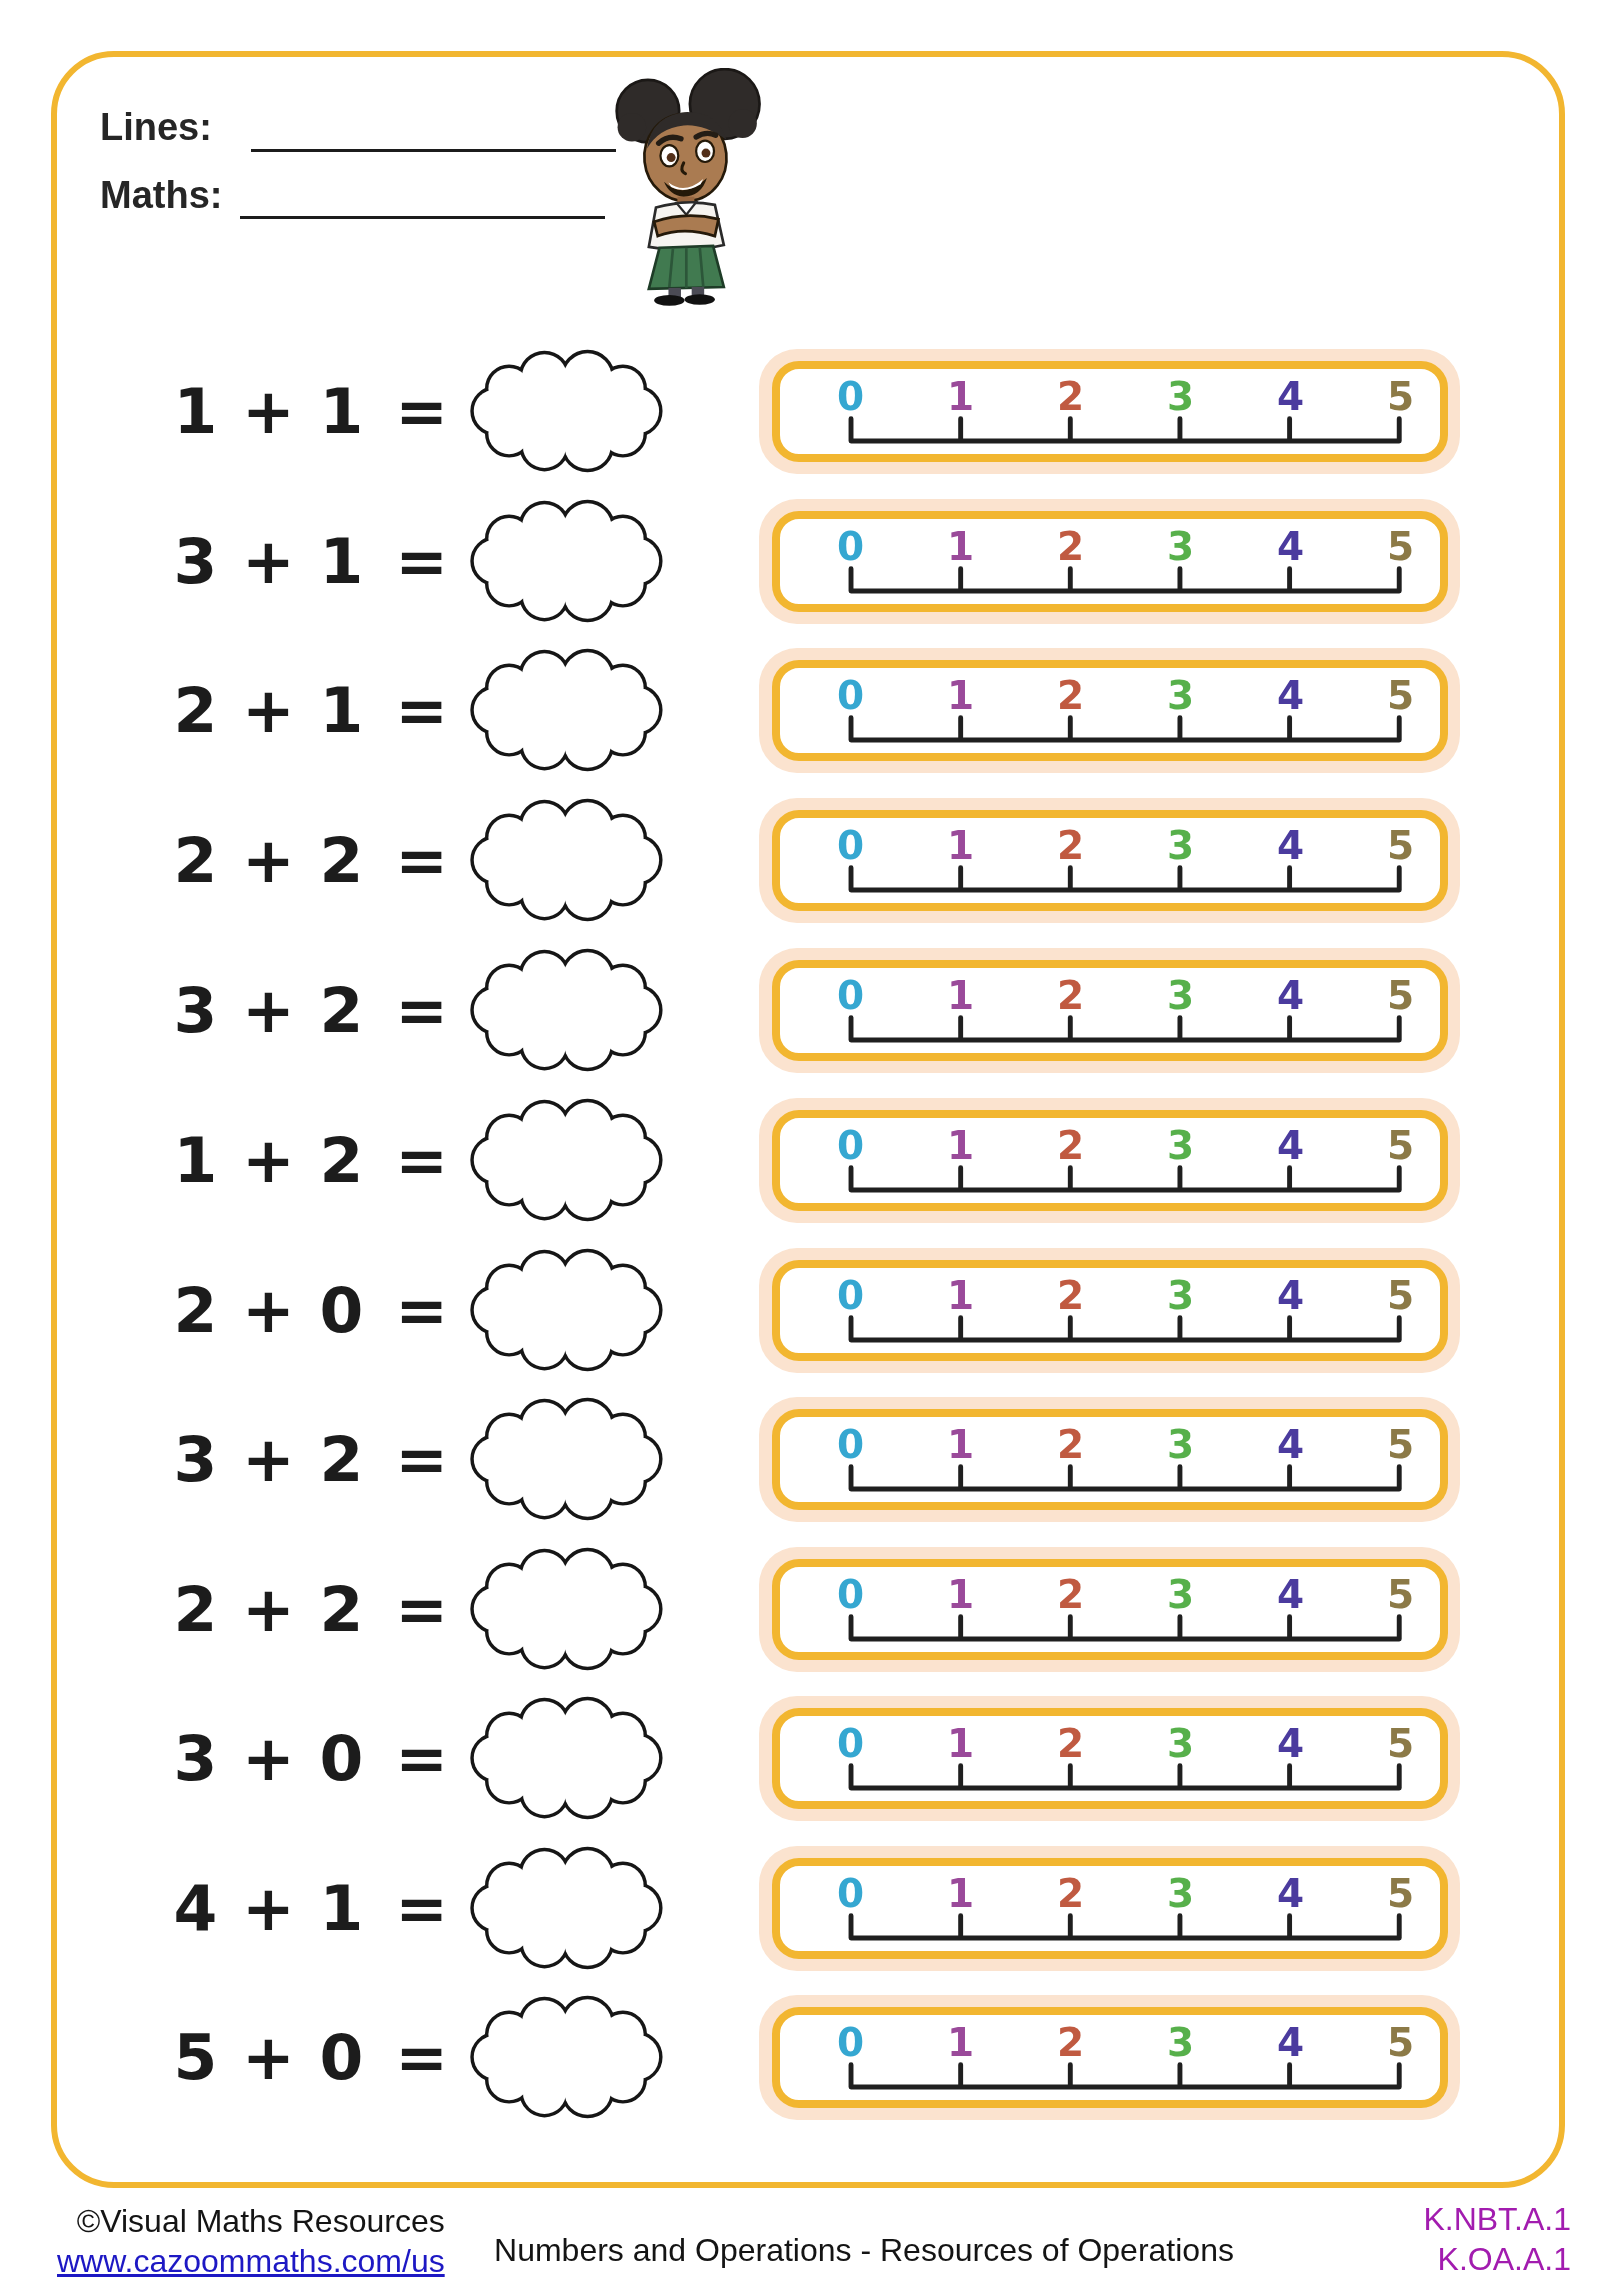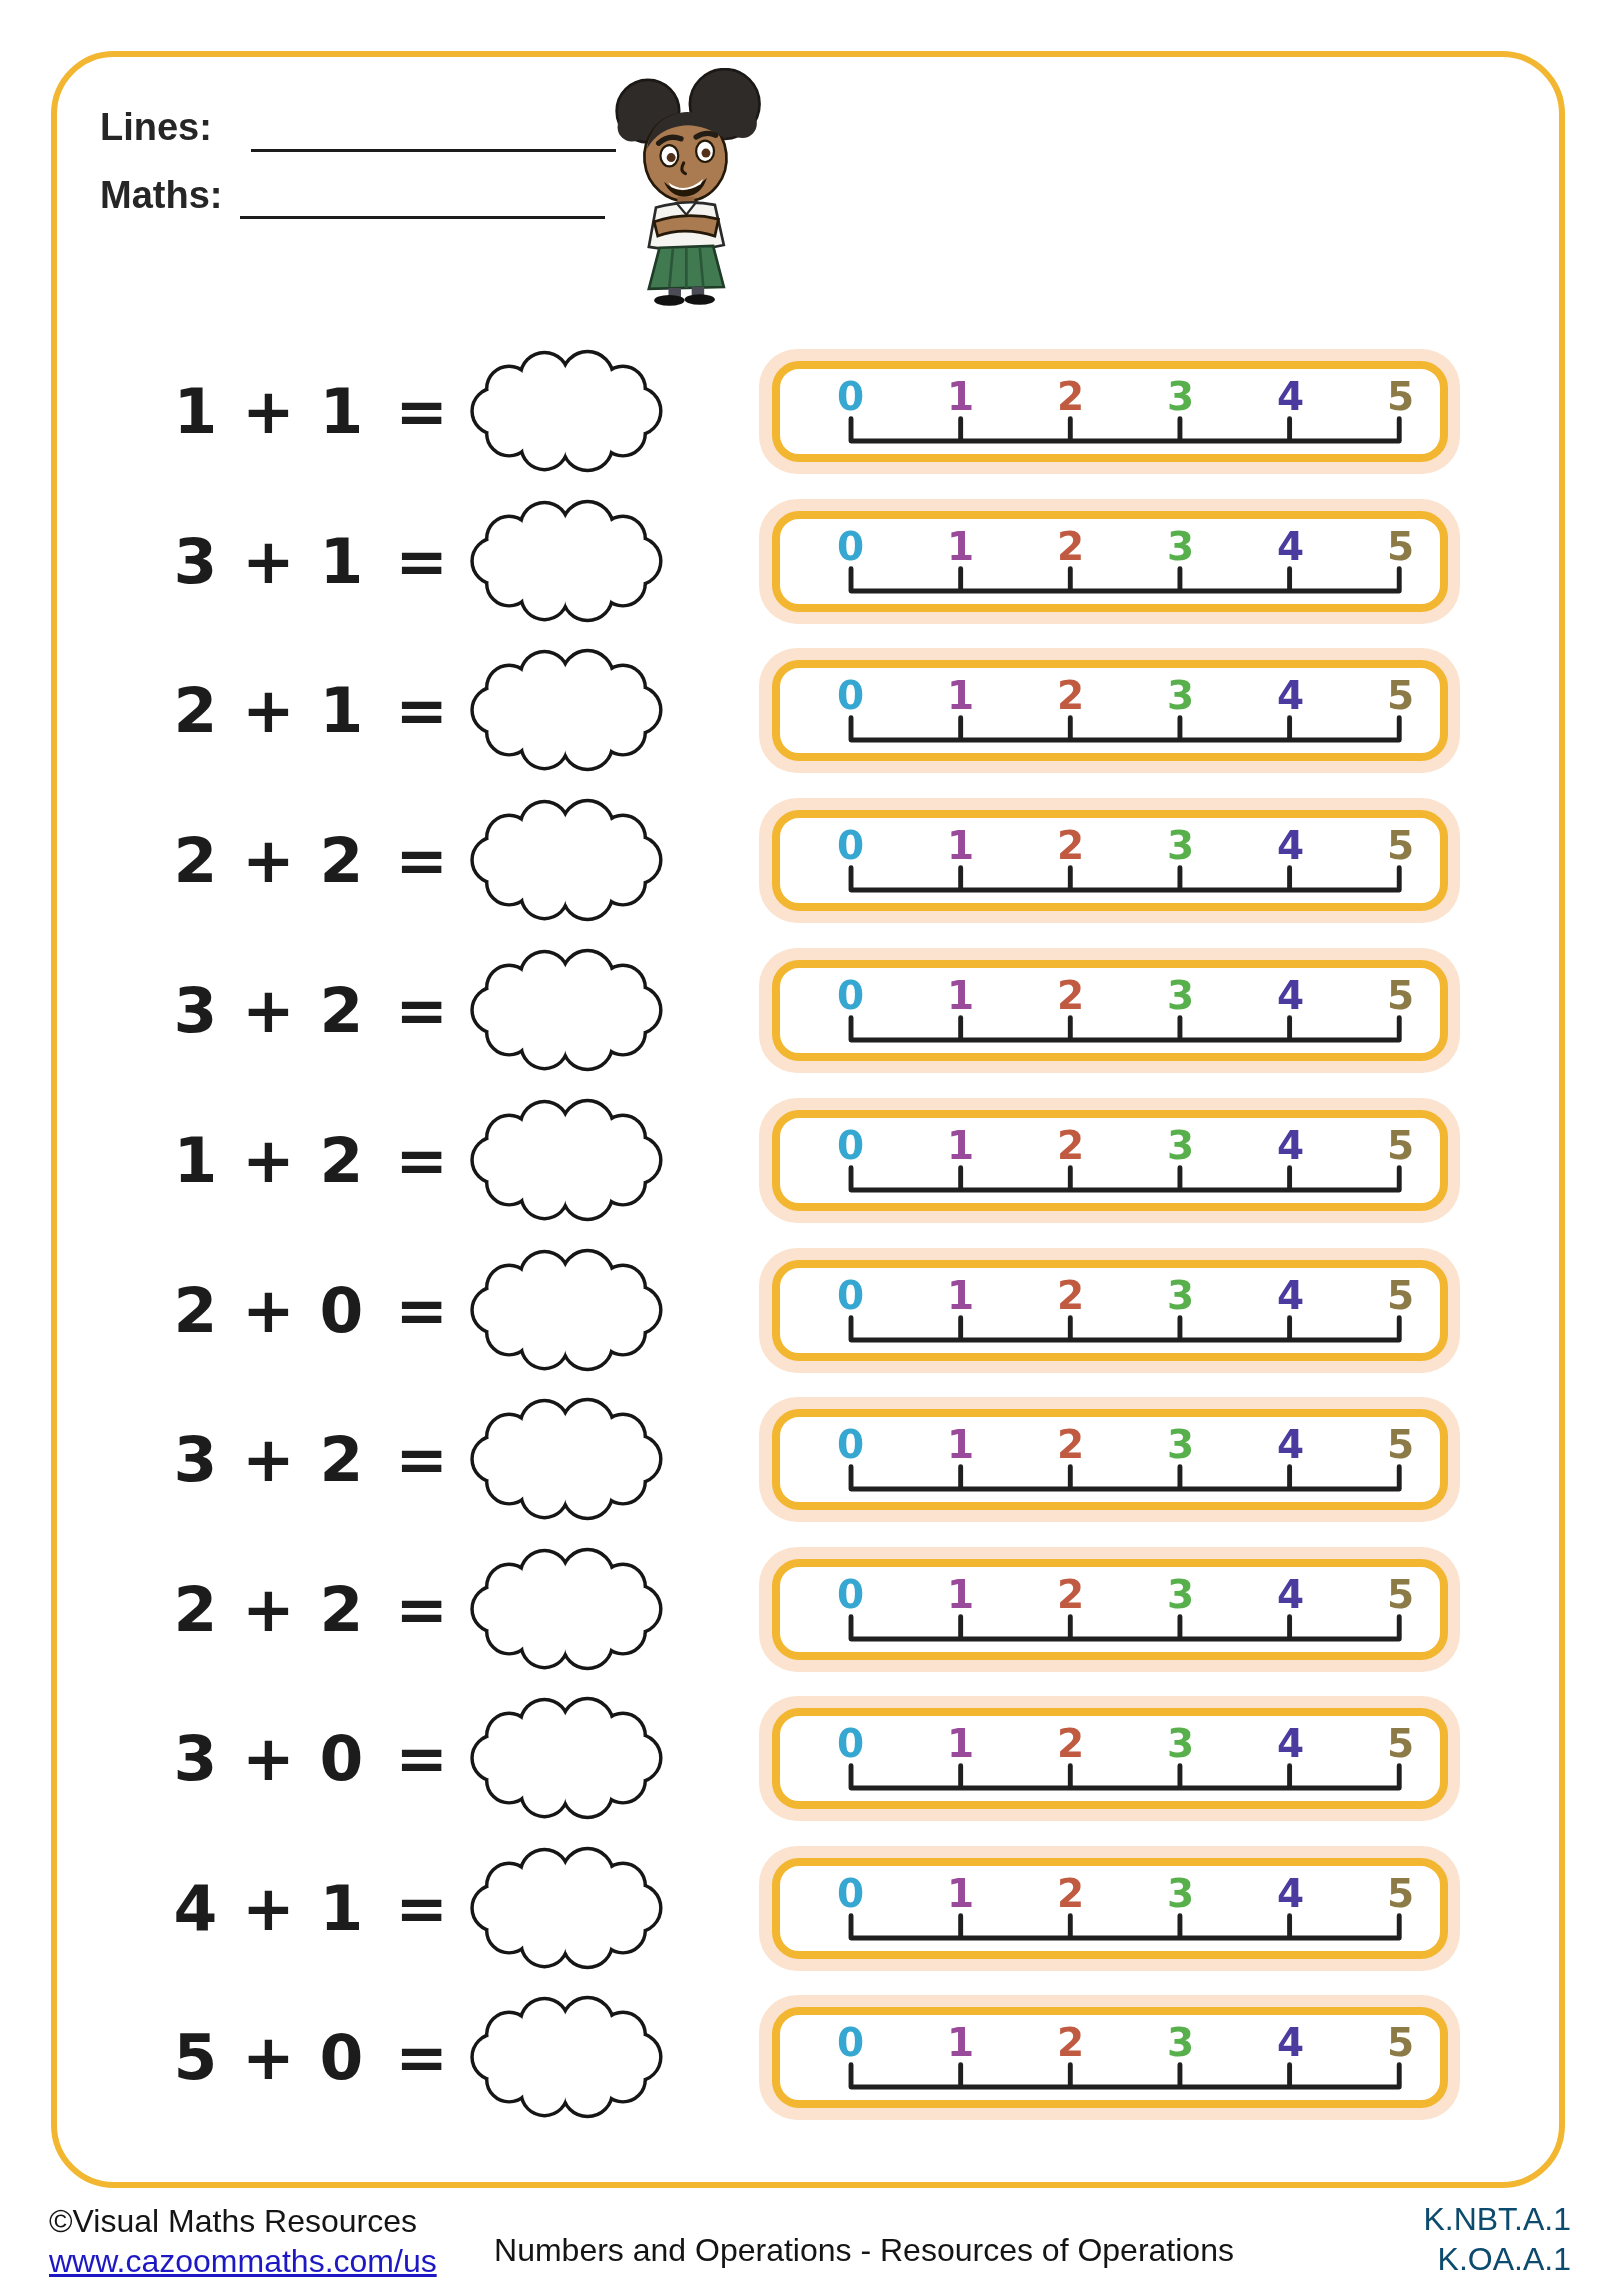--- a/index.html
+++ b/index.html
@@ -81,31 +81,31 @@
     border-radius:27px;
   }
   .nl-num{
     position:absolute;top:24px;width:47px;height:47px;
     text-align:center;
     font-family:"DejaVu Sans", sans-serif;
     font-weight:bold;font-size:39px;line-height:47px;
   }
   .nl-ticks{position:absolute;left:0;top:0;width:701px;height:125px;}
   
-  .footer-left{position:absolute;left:49px;top:2201px;font-size:32px;line-height:40px;}
+  .footer-left{position:absolute;left:57px;top:2201px;font-size:32px;line-height:40px;text-align:right;}
   .footer-copy{color:#141414;}
   .footer-link{color:var(--link);text-decoration:underline;cursor:pointer;}
   .footer-center{
     position:absolute;left:50%;top:2232px;transform:translateX(-50%);
     margin-left:56px;white-space:nowrap;
     font-size:32px;color:#141414;
   }
   .footer-right{
     position:absolute;right:45px;top:2199px;text-align:right;
-    font-size:32px;line-height:40px;color:#0c4a6e;
+    font-size:32px;line-height:40px;color:#a21caf;
   }
 </style>
 </head>
 <body>
 
 <svg width="0" height="0" style="position:absolute" aria-hidden="true">
   <defs>
     <symbol id="cloud-shape" viewBox="0 0 230 145">
       <g stroke="#161616" stroke-width="8" fill="#ffffff">
         <circle cx="197" cy="72" r="26"></circle>

